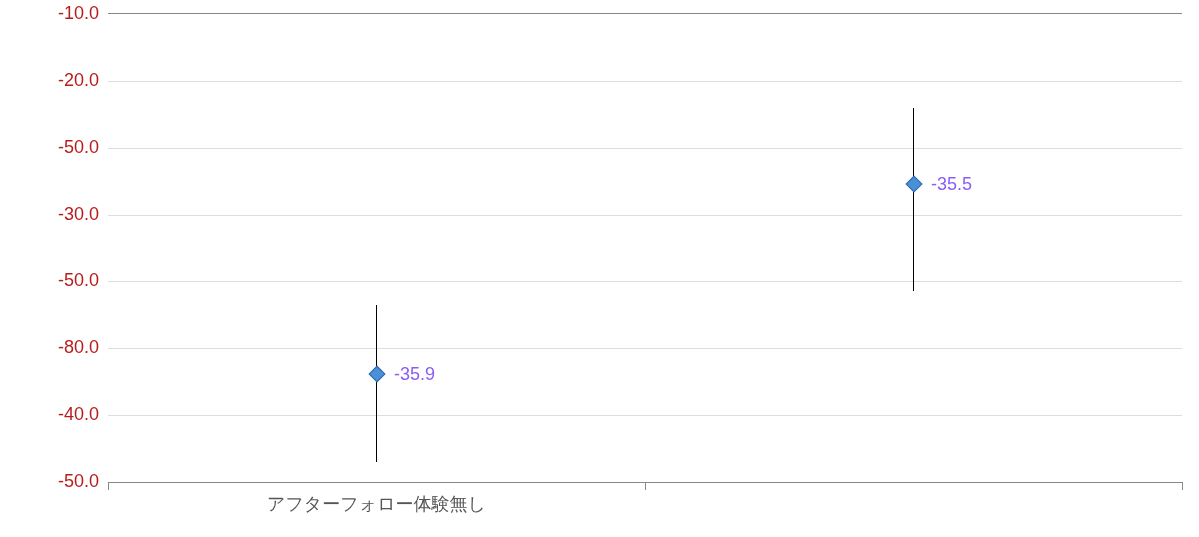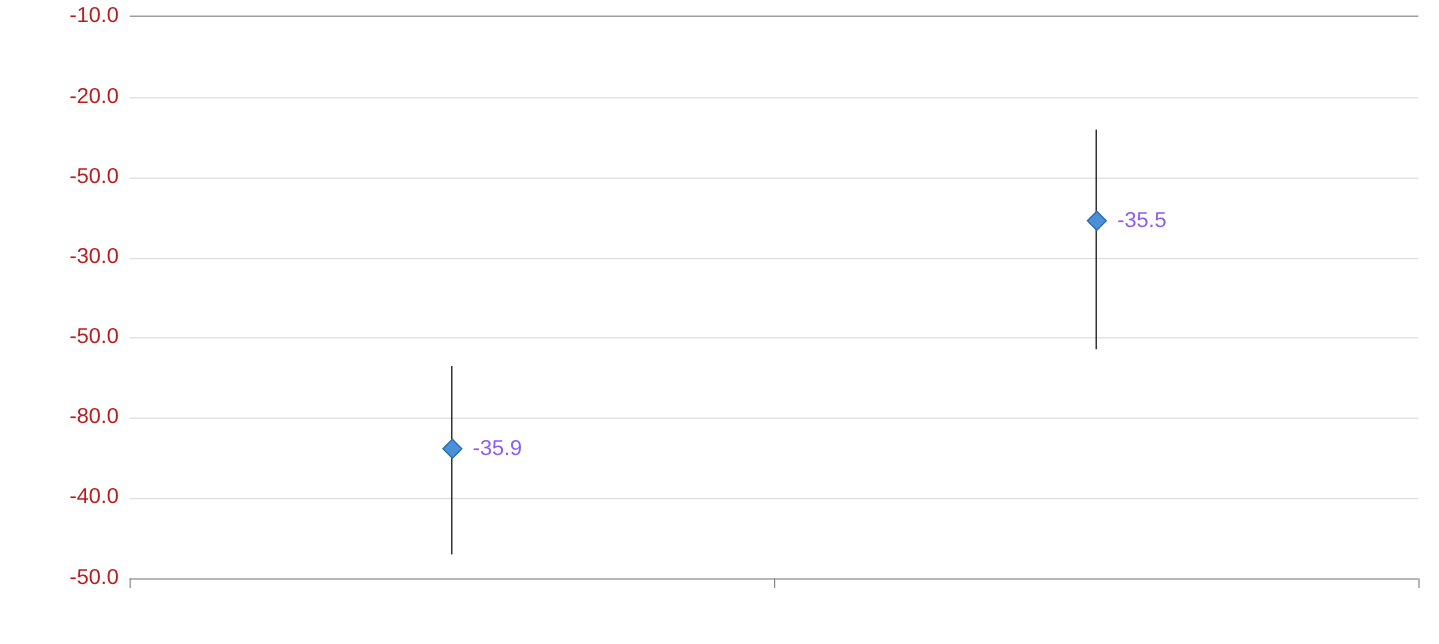--- a/index.html
+++ b/index.html
@@ -116,14 +116,15 @@
 
   <div class="y-tick-label" style="top:13px">-10.0</div>
   <div class="y-tick-label" style="top:79.86px">-20.0</div>
   <div class="y-tick-label" style="top:146.71px">-50.0</div>
   <div class="y-tick-label" style="top:213.57px">-30.0</div>
   <div class="y-tick-label" style="top:280.43px">-50.0</div>
   <div class="y-tick-label" style="top:347.29px">-80.0</div>
   <div class="y-tick-label" style="top:414.14px">-40.0</div>
   <div class="y-tick-label" style="top:481px">-50.0</div>
 
+  <div class="x-tick-label" style="left:376.5px">アフターフォロー体験無し</div>
 
 </div>
 
 </body></html>

